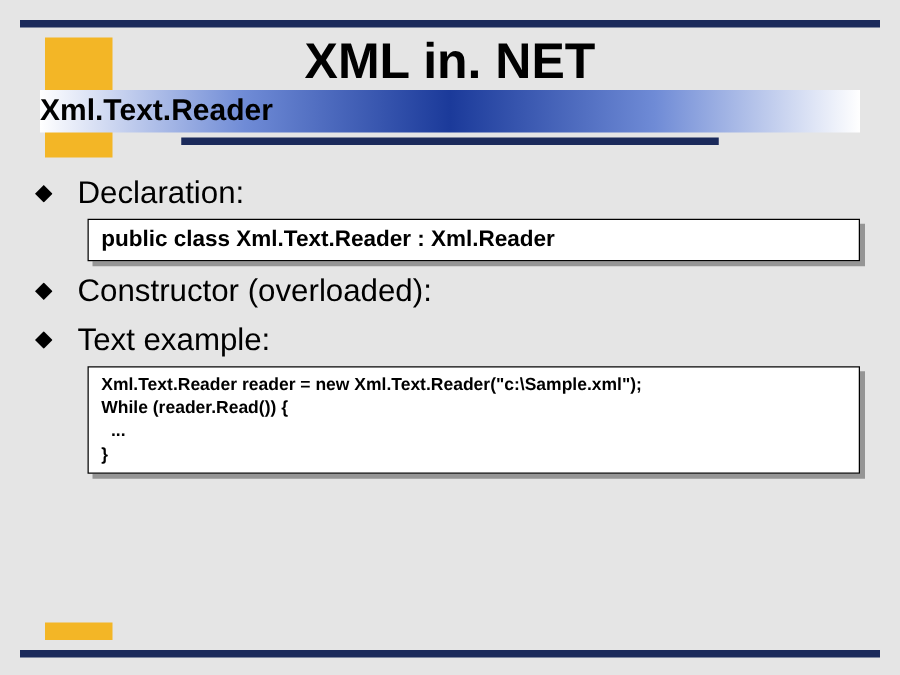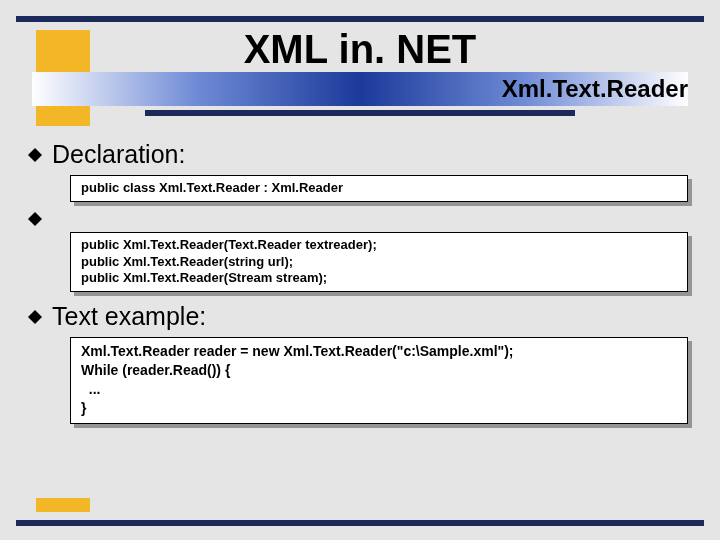--- a/index.html
+++ b/index.html
@@ -50,21 +50,21 @@
     color: #000;
     margin: 0;
     line-height: 1.05;
   }
   .title-track {
     margin: 2px 16px 0 16px;
     height: 34px;
     background: linear-gradient(to right, #ffffff 0%, #6f8bd6 25%, #1b3a9a 50%, #6f8bd6 75%, #ffffff 100%);
     display: flex;
     align-items: center;
-    justify-content: flex-end;
+    justify-content: flex-start;
   }
   .subtitle {
     font-family: "Comic Sans MS", "Comic Sans", cursive, sans-serif;
     font-weight: 700;
     font-size: 24px;
     color: #000;
     margin: 0;
   }
   .title-underbar {
     margin: 4px auto 0 auto;
@@ -75,41 +75,41 @@
 
   .content {
     position: absolute;
     top: 140px;
     left: 28px;
     right: 32px;
   }
   .bullet-line {
     display: flex;
     align-items: center;
-    gap: 10px;
+    gap: 20px;
     margin-top: 10px;
   }
   .bullet-line:first-child { margin-top: 0; }
   .bullet-icon {
     flex: 0 0 auto;
     display: inline-flex;
   }
   .bullet-text {
     font-size: 25px;
     color: #000;
   }
   .code-box {
     margin: 6px 0 6px 42px;
     border: 1.5px solid #000;
     background: #fff;
     box-shadow: 4px 4px 0 0 rgba(0,0,0,0.35);
     padding: 4px 10px 5px 10px;
     font-family: "Comic Sans MS", "Comic Sans", cursive, sans-serif;
     font-weight: 700;
-    font-size: 13px;
+    font-size: 18px;
     color: #000;
     line-height: 1.25;
     white-space: pre;
   }
   .code-box.small {
     font-size: 14px;
     line-height: 1.35;
   }
 
   
@@ -162,24 +162,22 @@
       <span class="bullet-text">Declaration:</span>
     </div>
     <div class="code-box">public class Xml.Text.Reader : Xml.Reader</div>
 
     <div class="bullet-line">
       <span class="bullet-icon">
         <svg class="diamond" viewBox="0 0 14 14">
             <polygon points="7,0 14,7 7,14 0,7" fill="#000"></polygon>
           </svg>
       </span>
+      <span class="bullet-text">Constructor (overloaded):</span>
     </div>
-    <div class="code-box">public Xml.Text.Reader(Text.Reader textreader);
-public Xml.Text.Reader(string url);
-public Xml.Text.Reader(Stream stream);</div>
 
     <div class="bullet-line">
       <span class="bullet-icon">
         <svg class="diamond" viewBox="0 0 14 14">
             <polygon points="7,0 14,7 7,14 0,7" fill="#000"></polygon>
           </svg>
       </span>
       <span class="bullet-text">Text example:</span>
     </div>
     <div class="code-box small">Xml.Text.Reader reader = new Xml.Text.Reader("c:\Sample.xml");

